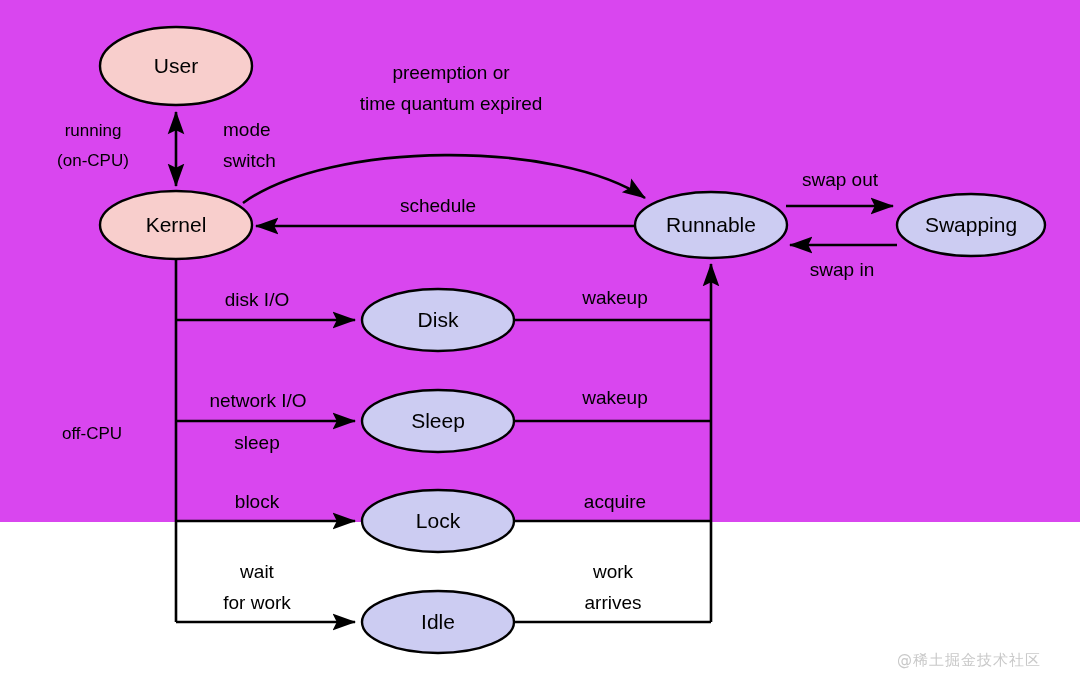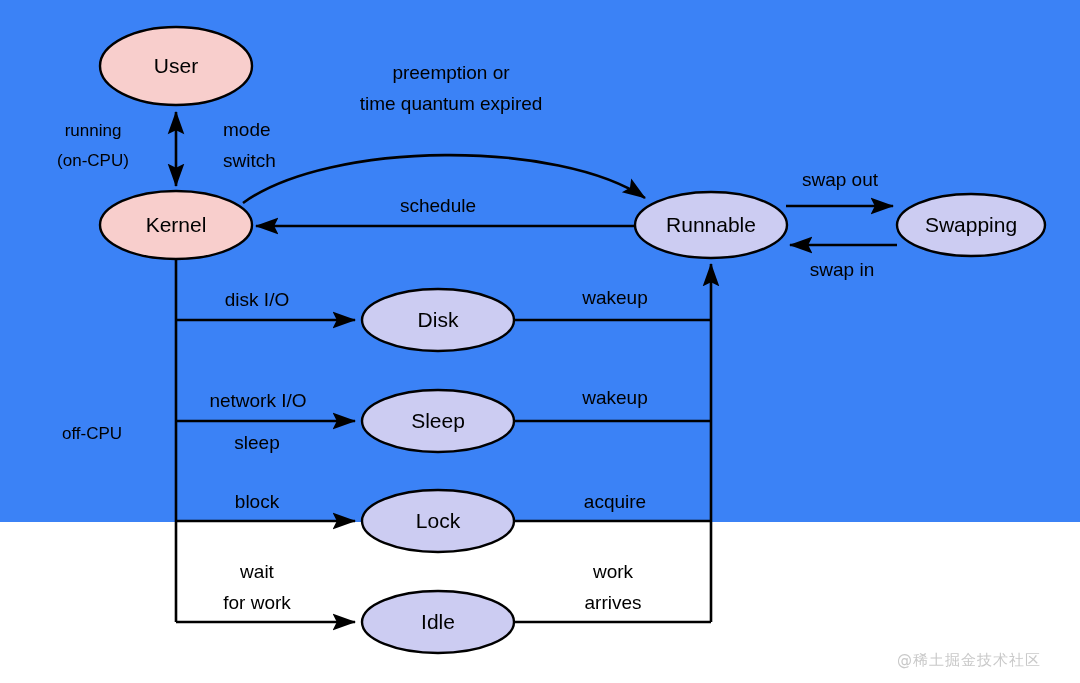--- a/index.html
+++ b/index.html
@@ -12,21 +12,21 @@
     font-family: "Liberation Sans", sans-serif;
     width: 1080px;
     height: 683px;
     overflow: hidden;
     position: relative;
   }
   #diagram-root {
     position: relative;
     width: 1080px;
     height: 522px;
-    background: #3b82f6;
+    background: #d946ef;
   }
   svg#diagram {
     display: block;
     width: 1080px;
     height: 683px;
   }
   .node-ellipse {
     stroke: #000000;
     stroke-width: 2.4;
   }

